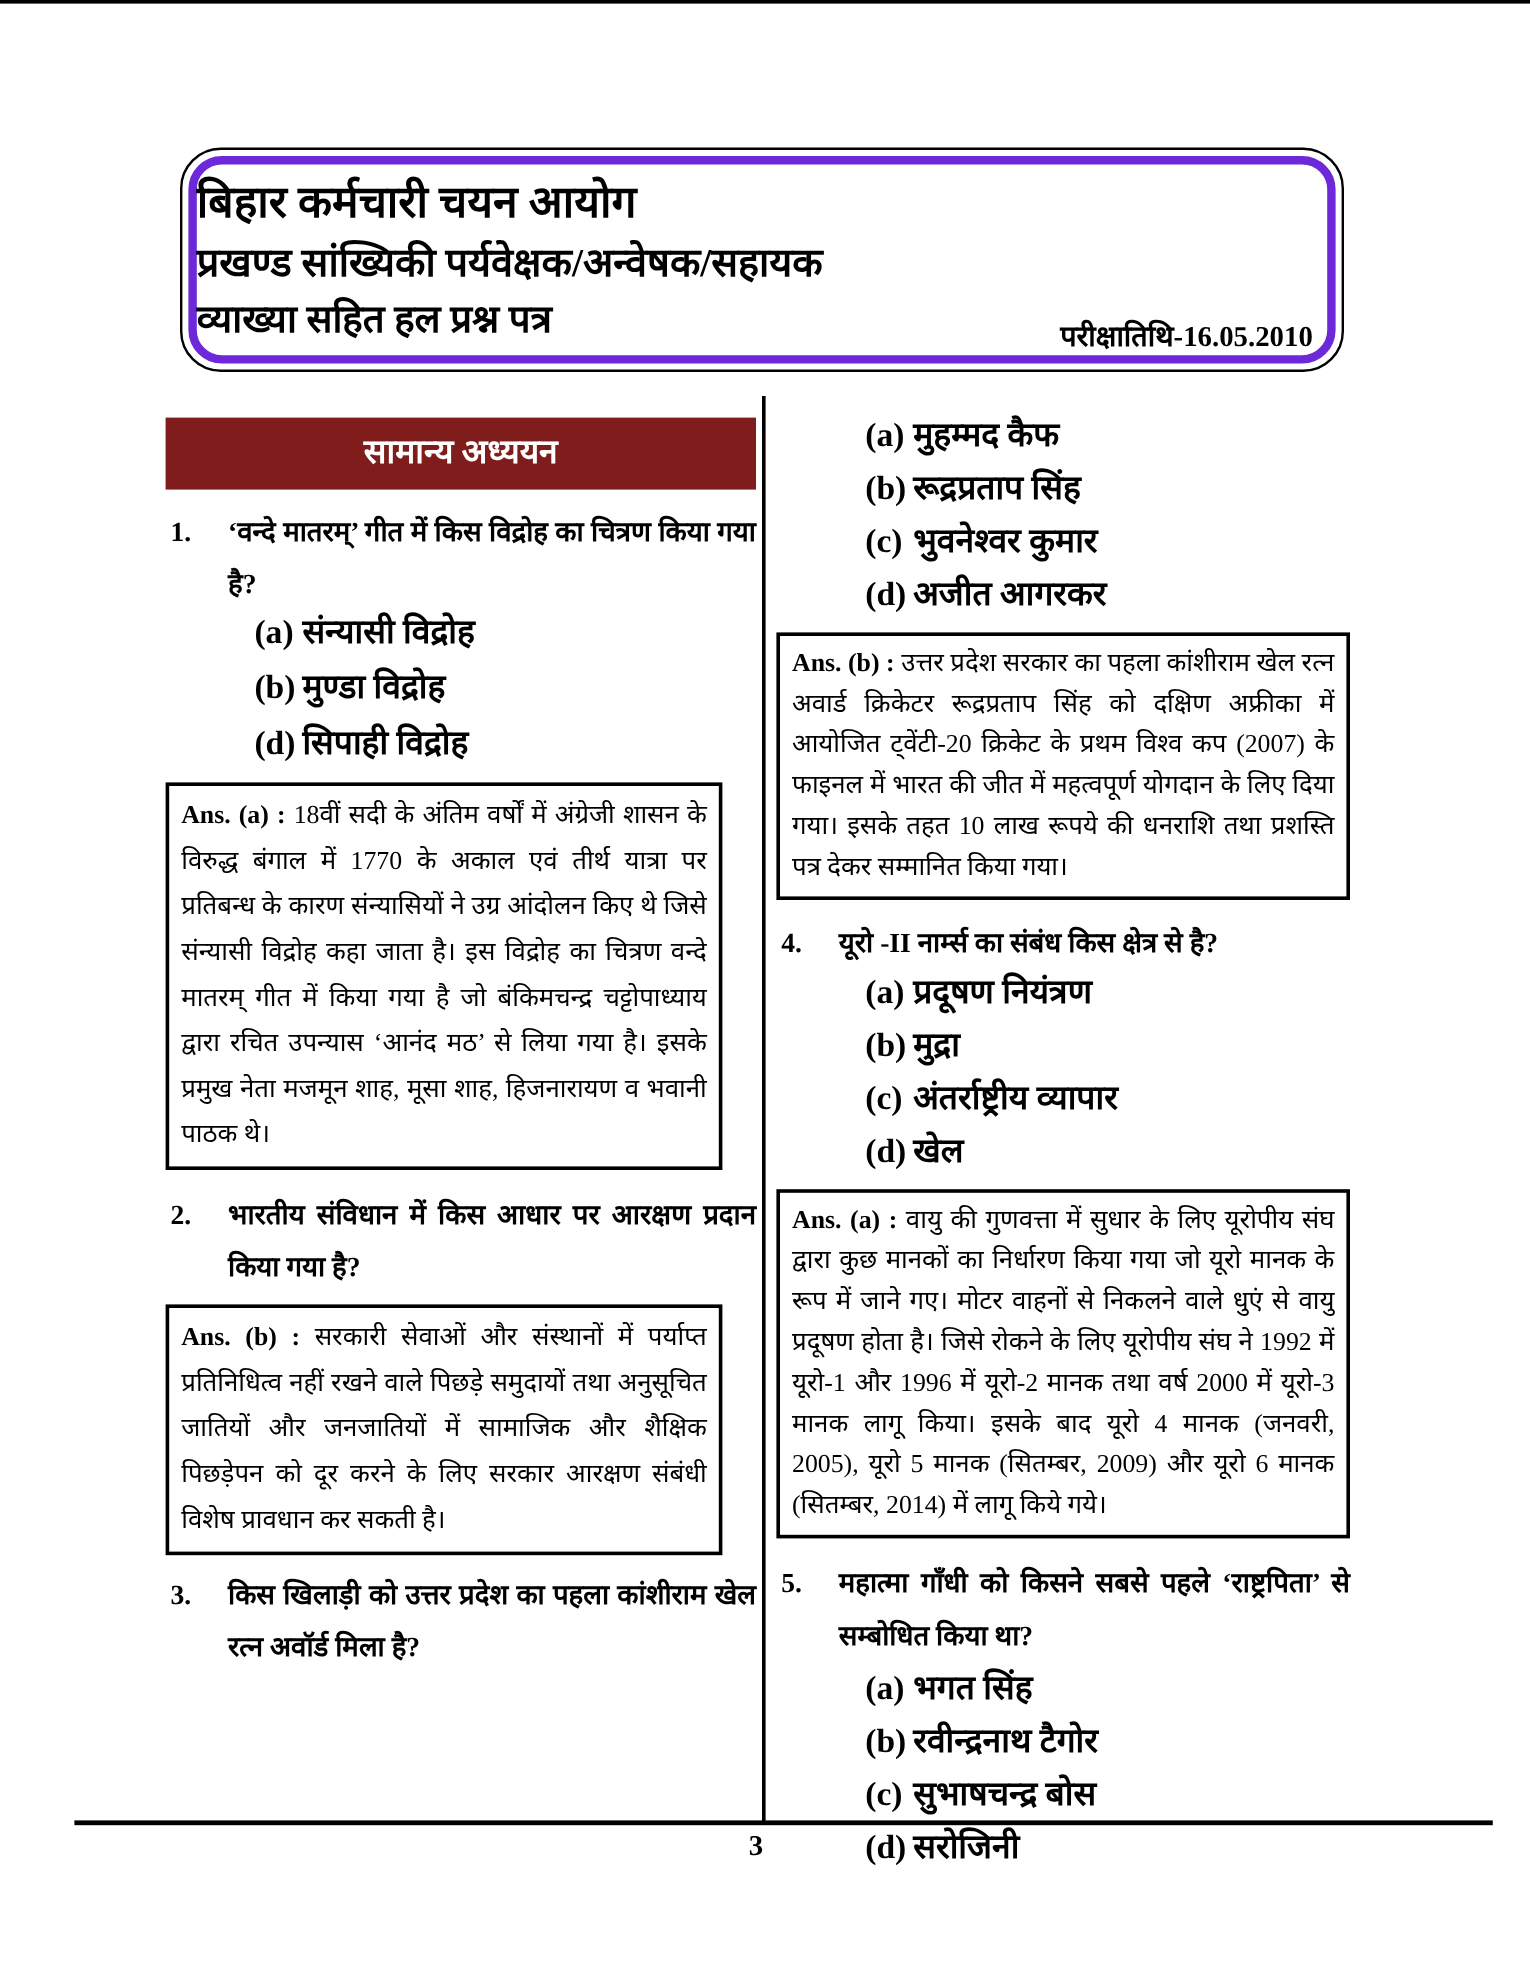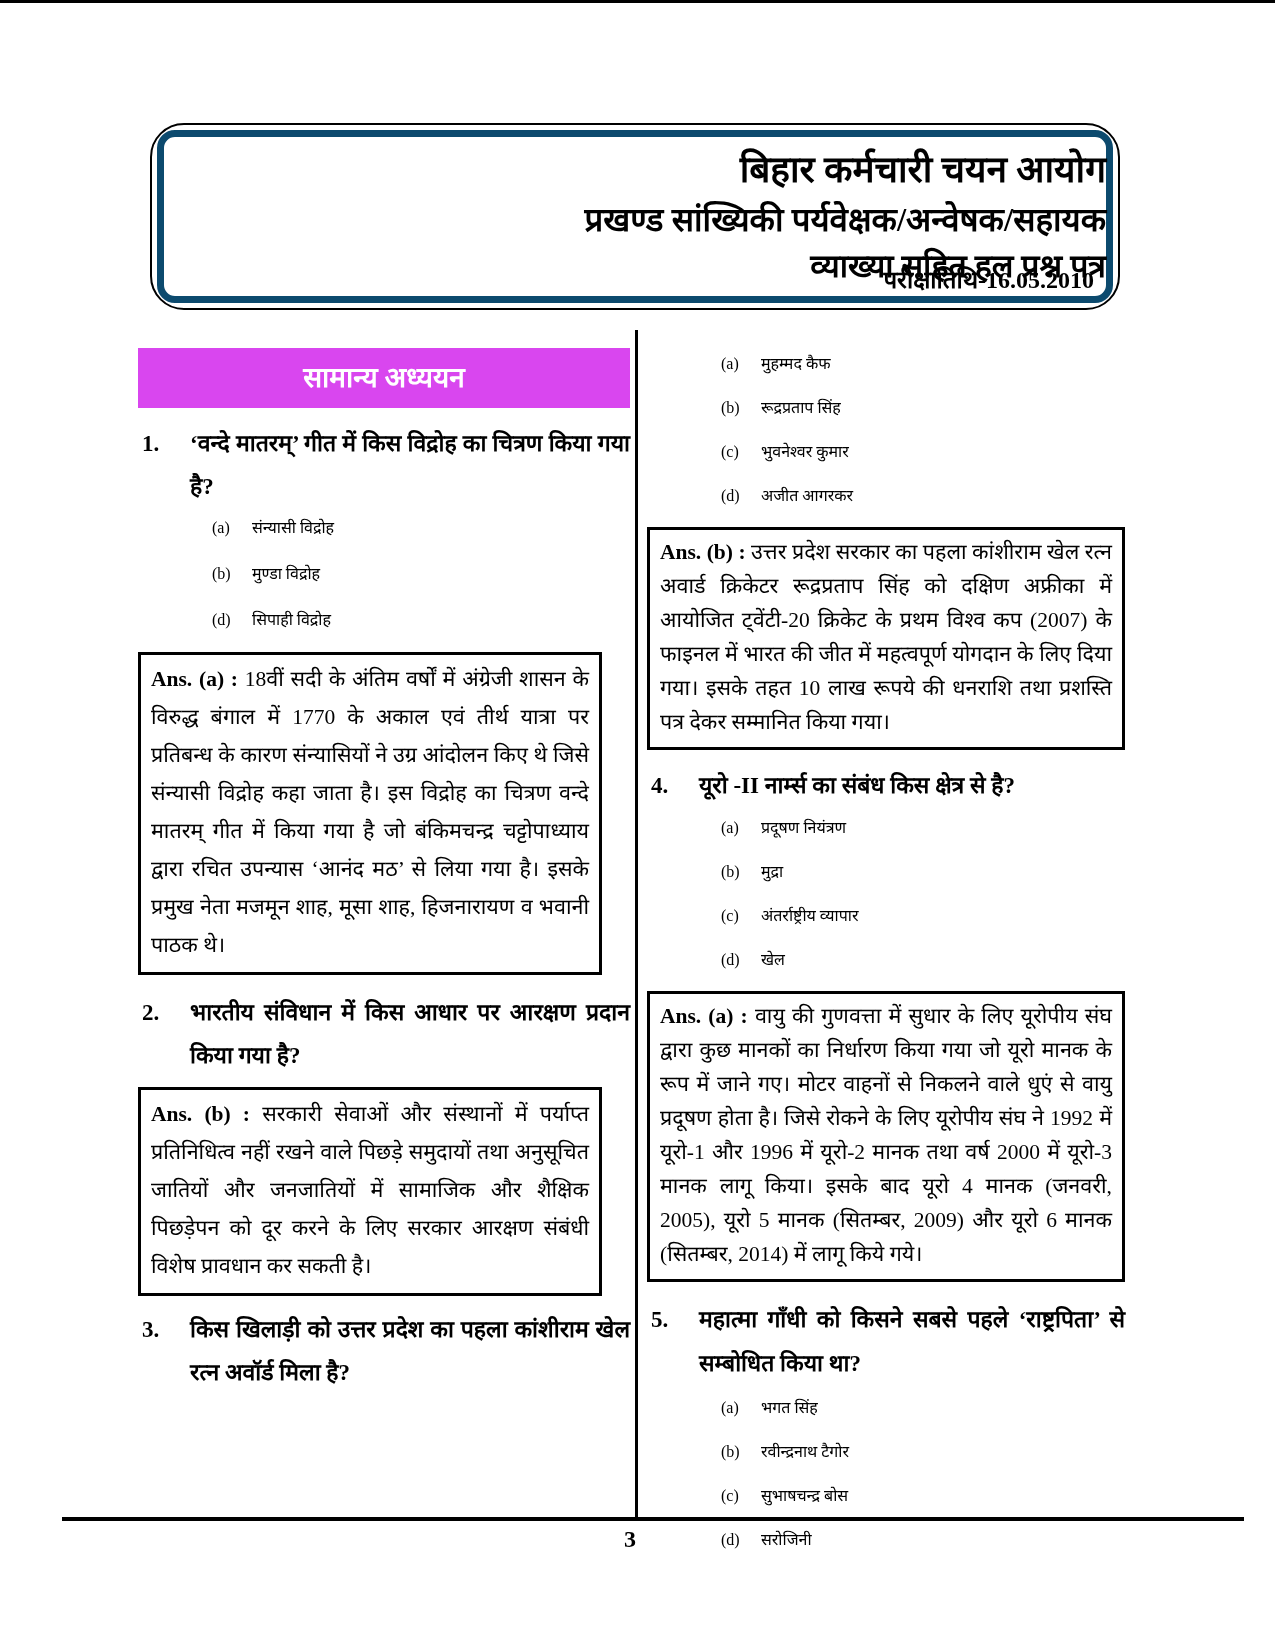--- a/index.html
+++ b/index.html
@@ -21,22 +21,22 @@
 
   
   .header-box {
     position: absolute; left: 150px; top: 123px;
     width: 970px; height: 187px;
     border: 2px solid #000; border-radius: 34px;
     padding: 5px;
   }
   .header-inner {
     width: 100%; height: 100%;
-    border: 7px solid #0c4a6e; border-radius: 18px;
-    text-align: right; position: relative;
+    border: 7px solid #6d28d9; border-radius: 28px;
+    text-align: left; position: relative;
     padding-top: 7px;
   }
   .ht1 { font-size: 37px; font-weight: bold; line-height: 52px; }
   .ht2 { font-size: 33px; font-weight: bold; line-height: 48px; }
   .ht3 { font-size: 32px; font-weight: bold; line-height: 44px; }
   .hdate {
     position: absolute; right: 12px; bottom: 1px;
     font-size: 24px; font-weight: bold;
   }
 
@@ -46,37 +46,37 @@
     width: 990px; height: 1188px;
     display: flex; align-items: flex-start;
   }
   .col-left  { width: 492px; }
   .divider   { width: 3px; height: 1188px; background: #000; margin-left: 5px; }
   .col-right { width: 478px; margin-left: 9px; }
 
   .banner {
     margin-top: 18px; margin-bottom: 14px;
     height: 60px; line-height: 60px;
-    background: #d946ef; color: #fff;
+    background: #7f1d1d; color: #fff;
     text-align: center; font-size: 28px; font-weight: bold;
   }
 
   .q {
     position: relative; padding-left: 52px;
     font-weight: bold; font-size: 23px; line-height: 43px;
     text-align: justify;
   }
   .col-right .q { line-height: 44px; }
   .q .qnum { position: absolute; left: 4px; top: 0; }
 
   .opts { margin-top: 6px; }
   .opt {
-    padding-left: 74px; font-size: 16px;
+    padding-left: 74px; font-size: 28px;
     line-height: 27px; height: 27px;
-    margin-bottom: 19px; white-space: nowrap;
+    margin-bottom: 19px; white-space: nowrap; font-weight: bold;
   }
   .col-right .opt { margin-bottom: 17px; }
   .olabel { display: inline-block; width: 40px; }
 
   .ansbox {
     border: 3px solid #000;
     padding: 5px 10px 8px 10px;
     font-size: 21.5px; text-align: justify;
     margin-top: 10px;
   }

